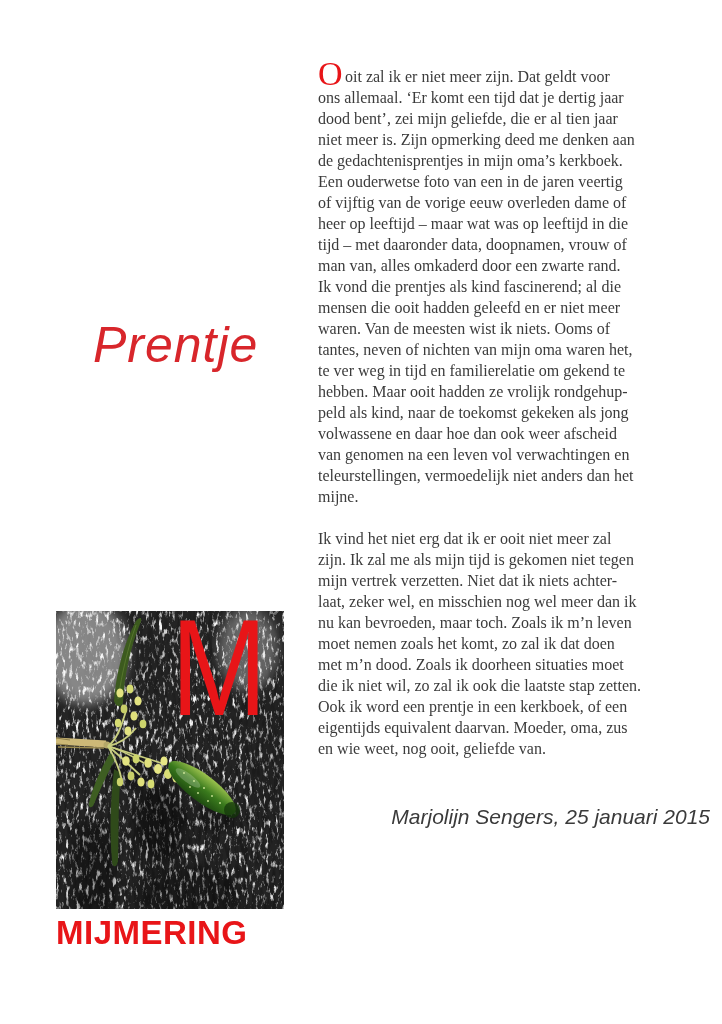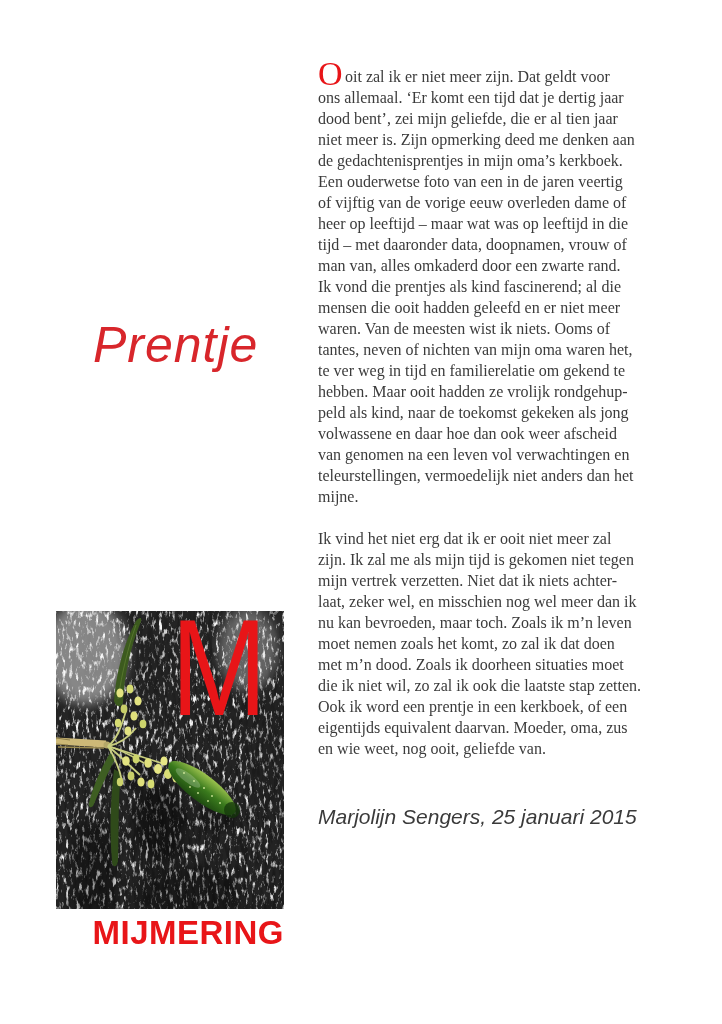--- a/index.html
+++ b/index.html
@@ -29,21 +29,21 @@
   .photo {
     position: absolute;
     left: 56px;
     top: 611px;
     width: 228px;
     margin: 0;
   }
   .photo svg { display: block; width: 228px; height: 298px; }
   .photo figcaption {
     margin-top: 5px;
-    text-align: right;
+    text-align: left;
     font-family: "Liberation Sans", "DejaVu Sans", sans-serif;
     font-weight: bold;
     font-size: 33px;
     letter-spacing: 0.5px;
     color: var(--bright-red, #e81518);
   }
   .letter-m {
     font-family: "Liberation Sans", "DejaVu Sans", sans-serif;
     font-weight: 400;
     fill: var(--bright-red, #ee1313);
@@ -70,20 +70,21 @@
     line-height: 34px;
     color: var(--bright-red, #cf1b1f);
   }
   .signature {
     margin: 47px 0 0 0;
     font-family: "Liberation Sans", "DejaVu Sans", sans-serif;
     font-style: italic;
     font-size: 21px;
     white-space: nowrap;
     color: #3a3a3a;
+    text-align: right;
   }
 </style>
 </head>
 <body>
 
 <div class="page">
 
   <h1 class="title">Prentje</h1>
 
   <figure class="photo">

